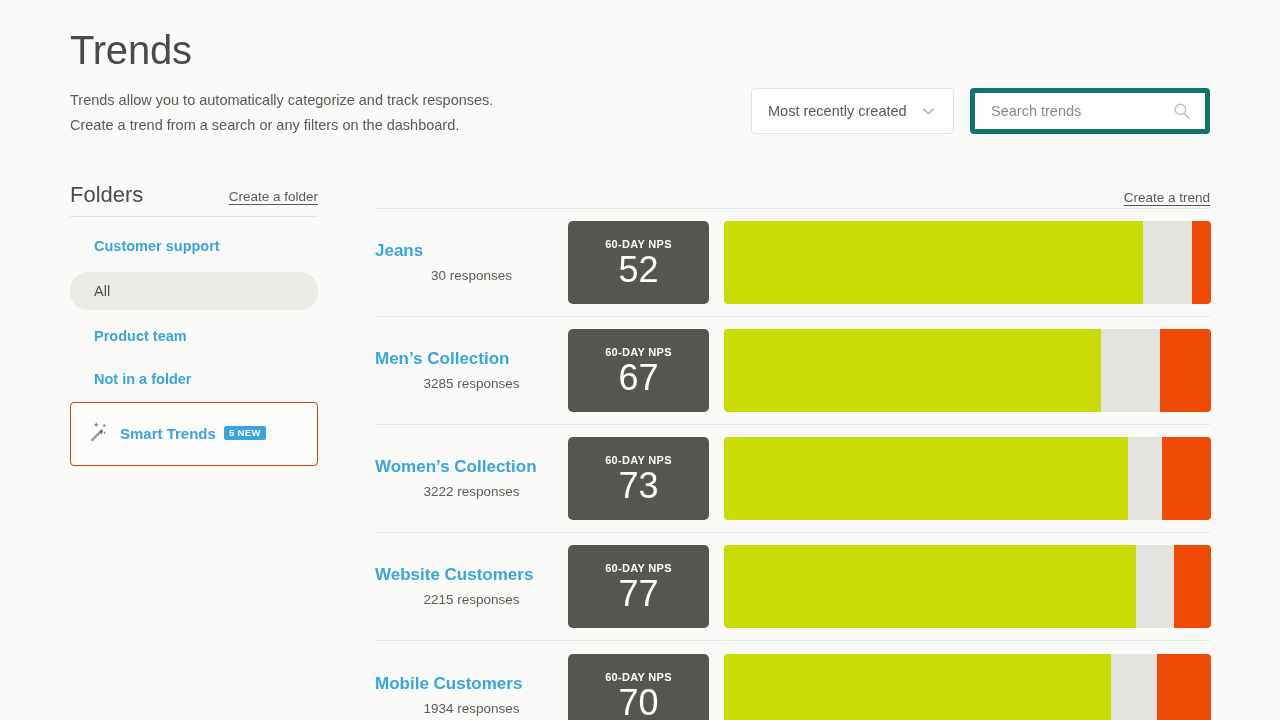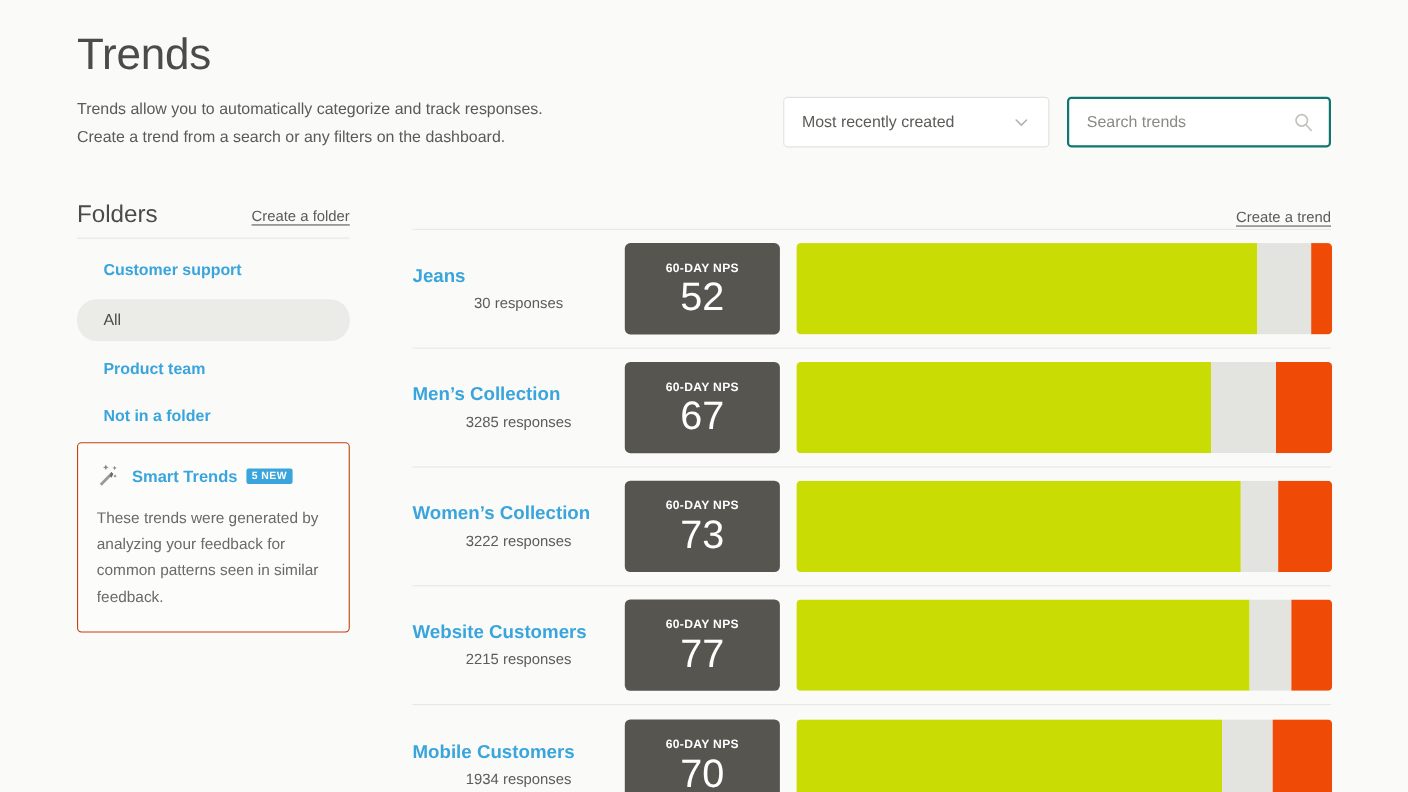--- a/index.html
+++ b/index.html
@@ -47,21 +47,21 @@
   .header-controls {
     position: absolute;
     right: 70px;
     top: 88px;
     display: flex;
     gap: 16px;
   }
 
   .sort-select {
     position: relative;
-    width: 242px;
+    width: 203px;
     height: 46px;
     background: #FFFFFF;
     border: 1px solid #E2E2DE;
     border-radius: 4px;
     display: flex;
     align-items: center;
     cursor: pointer;
   }
   .sort-select .label {
     padding-left: 16px;
@@ -76,21 +76,21 @@
     width: 15px;
     height: 15px;
   }
   .chevron svg { display: block; }
 
   .search-box {
     position: relative;
     width: 240px;
     height: 46px;
     background: #FFFFFF;
-    border: 2px solid #0f766e;
+    border: 5px solid #0f766e;
     border-radius: 4px;
     display: flex;
     align-items: center;
   }
   .search-box input {
     border: none;
     outline: none;
     background: transparent;
     font-family: "Liberation Sans", sans-serif;
     font-size: 14.5px;
@@ -367,21 +367,20 @@
           <path d="M4.5 20.5 L15 10 L13.2 8.2 L2.7 18.7 Z" fill="#9A9A94"></path>
           <path d="M11.6 11.6 L13.2 8.2 L15 10 L13.4 13.4 Z" fill="#6E6E68"></path>
           <path d="M8.2 1.2 L9.0 3.0 L10.8 3.8 L9.0 4.6 L8.2 6.4 L7.4 4.6 L5.6 3.8 L7.4 3.0 Z" fill="#8A8A84"></path>
           <path d="M16.2 2.4 L16.8 3.8 L18.2 4.4 L16.8 5.0 L16.2 6.4 L15.6 5.0 L14.2 4.4 L15.6 3.8 Z" fill="#8A8A84"></path>
           <path d="M16.6 10.2 L17.1 11.3 L18.2 11.8 L17.1 12.3 L16.6 13.4 L16.1 12.3 L15.0 11.8 L16.1 11.3 Z" fill="#8A8A84"></path>
         </svg>
       </span>
       <span class="smart-title">Smart Trends</span>
       <span class="badge-new">5 NEW</span>
     </div>
-    <div class="smart-body">These trends were generated by analyzing your feedback for common patterns seen in similar feedback.</div>
   </div>
 
   <div class="main">
     <div class="main-head">
       <span class="create-trend">Create a trend</span>
     </div>
     <div class="main-rule"></div>
 
     <div class="trend-row">
       <div class="trend-info">

